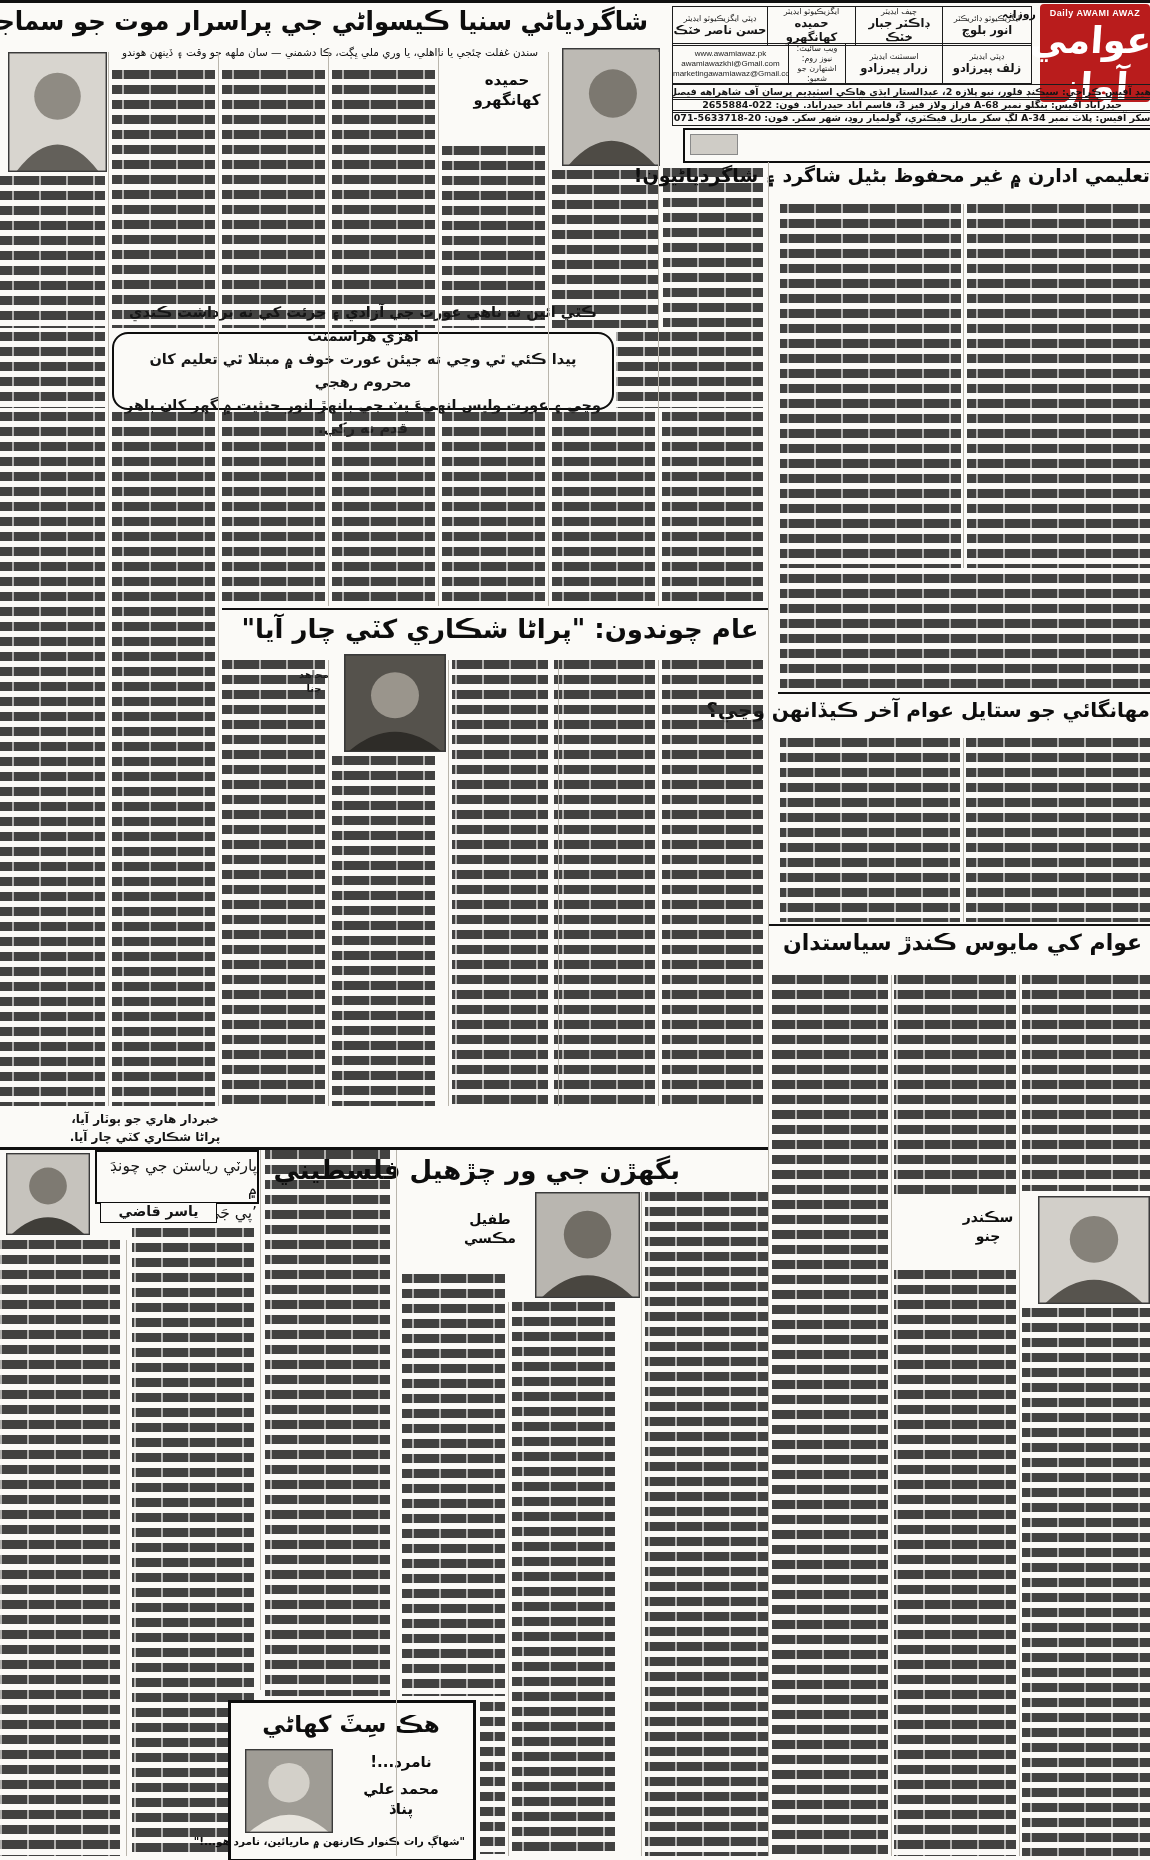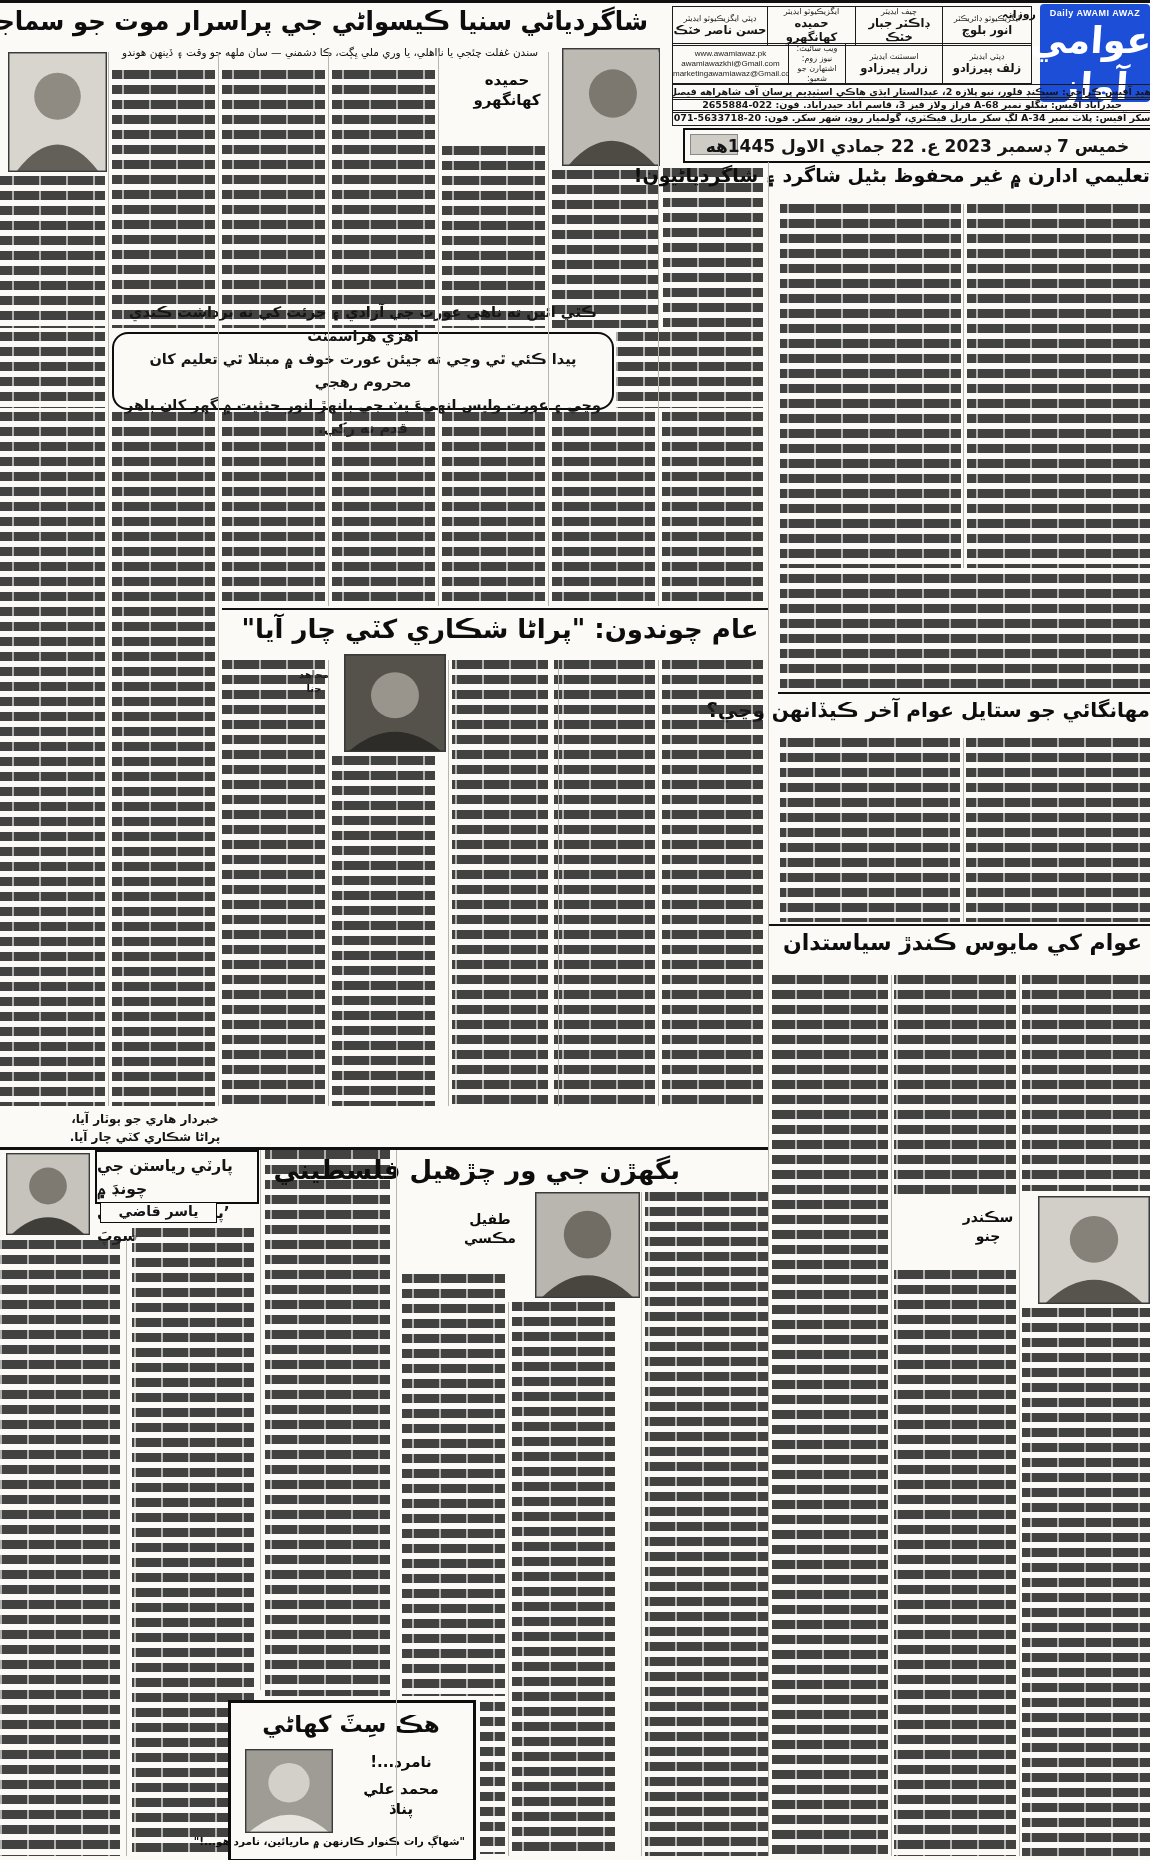--- a/index.html
+++ b/index.html
@@ -11,42 +11,42 @@
     background-image:
       repeating-linear-gradient(to left, rgba(251,250,247,0) 0 10px, rgba(251,250,247,.6) 10px 12px, rgba(251,250,247,0) 12px 27px),
       repeating-linear-gradient(to bottom, #222 0 9px, rgba(0,0,0,0) 9px 15px);}
   .vr{position:absolute;width:1px;background:#b9b5ac;}
   .hr{position:absolute;background:#111;}
   .hl{position:absolute;font-weight:bold;text-align:center;white-space:nowrap;color:#0d0d0d;}
   .byline{position:absolute;font-weight:bold;text-align:center;font-size:14px;line-height:1.35;color:#0d0d0d;}
   .photo{position:absolute;border:1px solid #3a3a3a;overflow:hidden;background:#cac8c2;}
   .photo svg{display:block;width:100%;height:100%;}
   
-  .logo-box{position:absolute;background:#1d4ed8;color:#fff;border-radius:4px;}
+  .logo-box{position:absolute;background:#b91c1c;color:#fff;border-radius:4px;}
   .logo-daily{font-size:9px;font-weight:bold;text-align:center;letter-spacing:.5px;
               font-family:"Liberation Sans",sans-serif;direction:ltr;padding-top:4px;}
   .logo-main{font-size:37px;font-weight:bold;text-align:center;line-height:1.25;transform:skewX(-4deg);}
   .logo-orn{text-align:center;font-size:9px;letter-spacing:4px;color:#fff;}
   .staff{position:absolute;border:1px solid #1c1c1c;display:flex;direction:rtl;}
   .cell{border-left:1px solid #1c1c1c;display:flex;flex-direction:column;justify-content:center;
         text-align:center;overflow:hidden;}
   .cell:last-child{border-left:none;}
   .role{font-size:8px;color:#222;line-height:1.25;}
   .name{font-size:11.5px;font-weight:bold;line-height:1.2;}
   .addr{position:absolute;border:1px solid #1c1c1c;font-size:9.5px;font-weight:bold;
         text-align:center;line-height:14px;overflow:hidden;white-space:nowrap;}
   .datebox{position:absolute;border:2px solid #0d0d0d;background:#fbfaf7;}
   .datetext{position:absolute;inset:0;display:flex;align-items:center;justify-content:center;
             font-size:17px;font-weight:bold;white-space:nowrap;}
   .graybox{position:absolute;background:#cfccc6;border:1px solid #8a8a8a;}
   .quotebox{position:absolute;border:2px solid #0d0d0d;border-radius:16px;background:#fbfaf7;
             display:flex;flex-direction:column;justify-content:center;text-align:center;
             font-weight:bold;font-size:14.5px;line-height:1.6;padding:2px 10px;}
-  .partybox{position:absolute;border:2px solid #0d0d0d;background:#fbfaf7;text-align:left;
-            font-weight:bold;font-size:15.5px;line-height:1.5;padding-top:3px;}
+  .partybox{position:absolute;border:2px solid #0d0d0d;background:#fbfaf7;text-align:right;
+            font-weight:normal;font-size:15.5px;line-height:1.5;padding-top:3px;}
   .namebox{position:absolute;border:1.5px solid #0d0d0d;background:#fbfaf7;text-align:center;
             font-weight:bold;font-size:14px;line-height:17px;}
   .storybox{position:absolute;border:3px solid #0d0d0d;background:#fbfaf7;}
   .couplet{position:absolute;text-align:center;font-size:12px;font-weight:bold;line-height:1.5;background:#fbfaf7;}
 </style>
 </head>
 <body>
 
 <div class="page">
 
@@ -98,21 +98,20 @@
       <div class="role">marketingawamiawaz@Gmail.com</div>
     </div>
   </div>
 
   <div class="addr" style="left:672px;top:84px;width:478px;height:14px;">هيڊ آفيس ڪراچي: سيڪنڊ فلور، نيو پلازه 2، عبدالستار ايڌي هاڪي اسٽيڊيم ڀرسان آف شاهراهه فيصل ڪراچي. فون: 44-35672941-021 فيڪس: 46-35672945-021</div>
   <div class="addr" style="left:672px;top:97px;width:478px;height:14px;">حيدرآباد آفيس: بنگلو نمبر 68-A فراز ولاز فيز 3، قاسم آباد حيدرآباد. فون: 022-2655884</div>
   <div class="addr" style="left:672px;top:110px;width:478px;height:14px;">سکر آفيس: پلاٽ نمبر 34-A لڳ سکر ماربل فيڪٽري، گولميار روڊ، شهر سکر. فون: 20-5633718-071</div>
 
   <div class="datebox" style="left:683px;top:128px;width:465px;height:31px;">
     <div class="graybox" style="left:5px;top:4px;width:46px;height:19px;"></div>
-    <div class="datetext">خميس 7 ڊسمبر 2023 ع. 22 جمادي الاول 1445هه</div>
   </div>
 
   <div class="hl" style="left:0;top:6px;width:668px;font-size:26px;transform:scaleX(.94);transform-origin:center;">شاگردياڻي سنيا ڪيسواڻي جي پراسرار موت جو سماجي پوسٽ مارٽم</div>
   <div class="hl wbg" style="left:112px;top:46px;width:436px;font-size:10.5px;font-weight:normal;">سندن غفلت چئجي يا نااهلي، يا وري ملي ڀڳت، ڪا دشمني — سان ملهه جو وقت ۽ ڏينهن هوندو</div>
 
   <div class="photo" style="left:8px;top:52px;width:97px;height:118px;">
     <svg viewBox="0 0 100 120" preserveAspectRatio="none">
         <rect width="100" height="120" fill="#d8d5cf"></rect>
         <circle cx="50" cy="44" r="24" fill="#8f8b83"></circle>
         <path d="M8 120 Q50 66 92 120 Z" fill="#63605a"></path>

